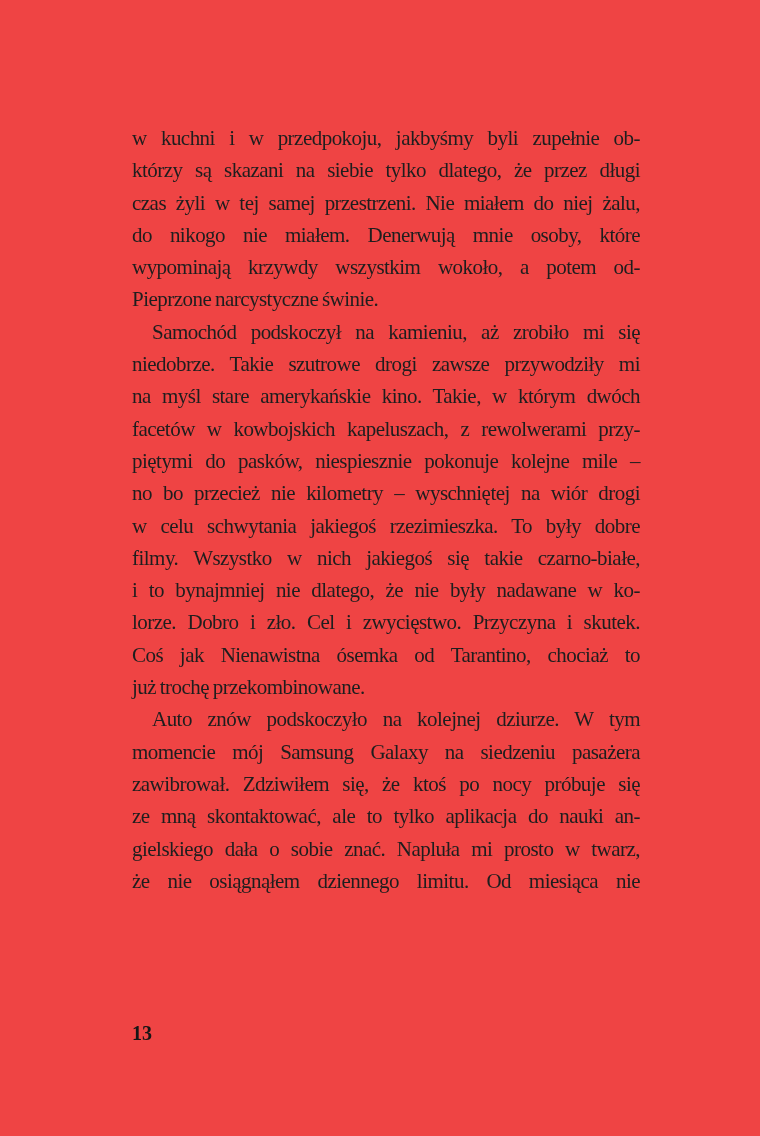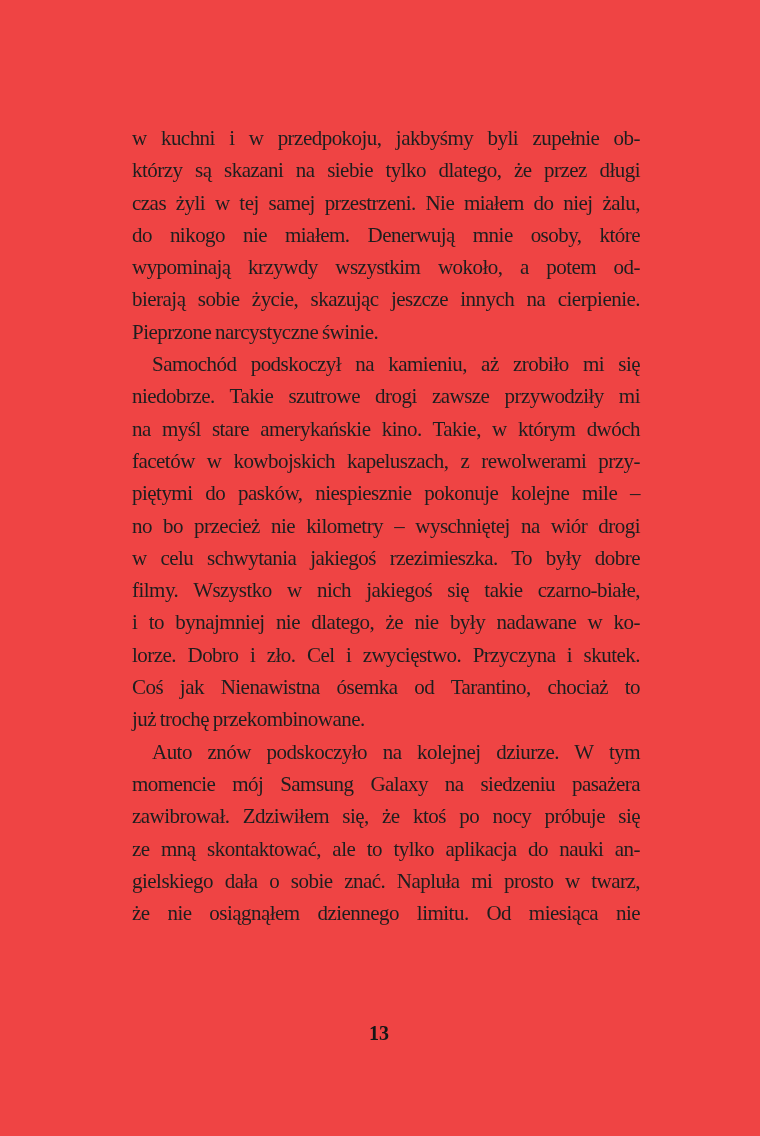--- a/index.html
+++ b/index.html
@@ -38,42 +38,41 @@
     .line.end {
       text-align-last: left;
     }
     .line.ind {
       text-indent: 20px;
     }
     .italic {
     }
     .folio {
       position: absolute;
-      left: 125px;
+      left: 132px;
       top: 1022px;
       width: 508px;
-      text-align: center;
+      text-align: left;
       font-size: 20px;
       font-weight: bold;
       letter-spacing: 0;
       color: #161616;
     }
   </style>
 </head>
 <body>
 
 <div class="page">
 
   <div class="text-block">
     <div class="line">w kuchni i w przedpokoju, jakbyśmy byli zupełnie ob-</div>
     <div class="line">którzy są skazani na siebie tylko dlatego, że przez długi</div>
     <div class="line">czas żyli w tej samej przestrzeni. Nie miałem do niej żalu,</div>
     <div class="line">do nikogo nie miałem. Denerwują mnie osoby, które</div>
     <div class="line">wypominają krzywdy wszystkim wokoło, a potem od-</div>
-    <div class="line">bierają sobie życie, skazując jeszcze innych na cierpienie.</div>
     <div class="line end">Pieprzone narcystyczne świnie.</div>
     <div class="line ind">Samochód podskoczył na kamieniu, aż zrobiło mi się</div>
     <div class="line">niedobrze. Takie szutrowe drogi zawsze przywodziły mi</div>
     <div class="line">na myśl stare amerykańskie kino. Takie, w którym dwóch</div>
     <div class="line">facetów w kowbojskich kapeluszach, z rewolwerami przy-</div>
     <div class="line">piętymi do pasków, niespiesznie pokonuje kolejne mile –</div>
     <div class="line">no bo przecież nie kilometry – wyschniętej na wiór drogi</div>
     <div class="line">w celu schwytania jakiegoś rzezimieszka. To były dobre</div>
     <div class="line">filmy. Wszystko w nich jakiegoś się takie czarno-białe,</div>
     <div class="line">i to bynajmniej nie dlatego, że nie były nadawane w ko-</div>

